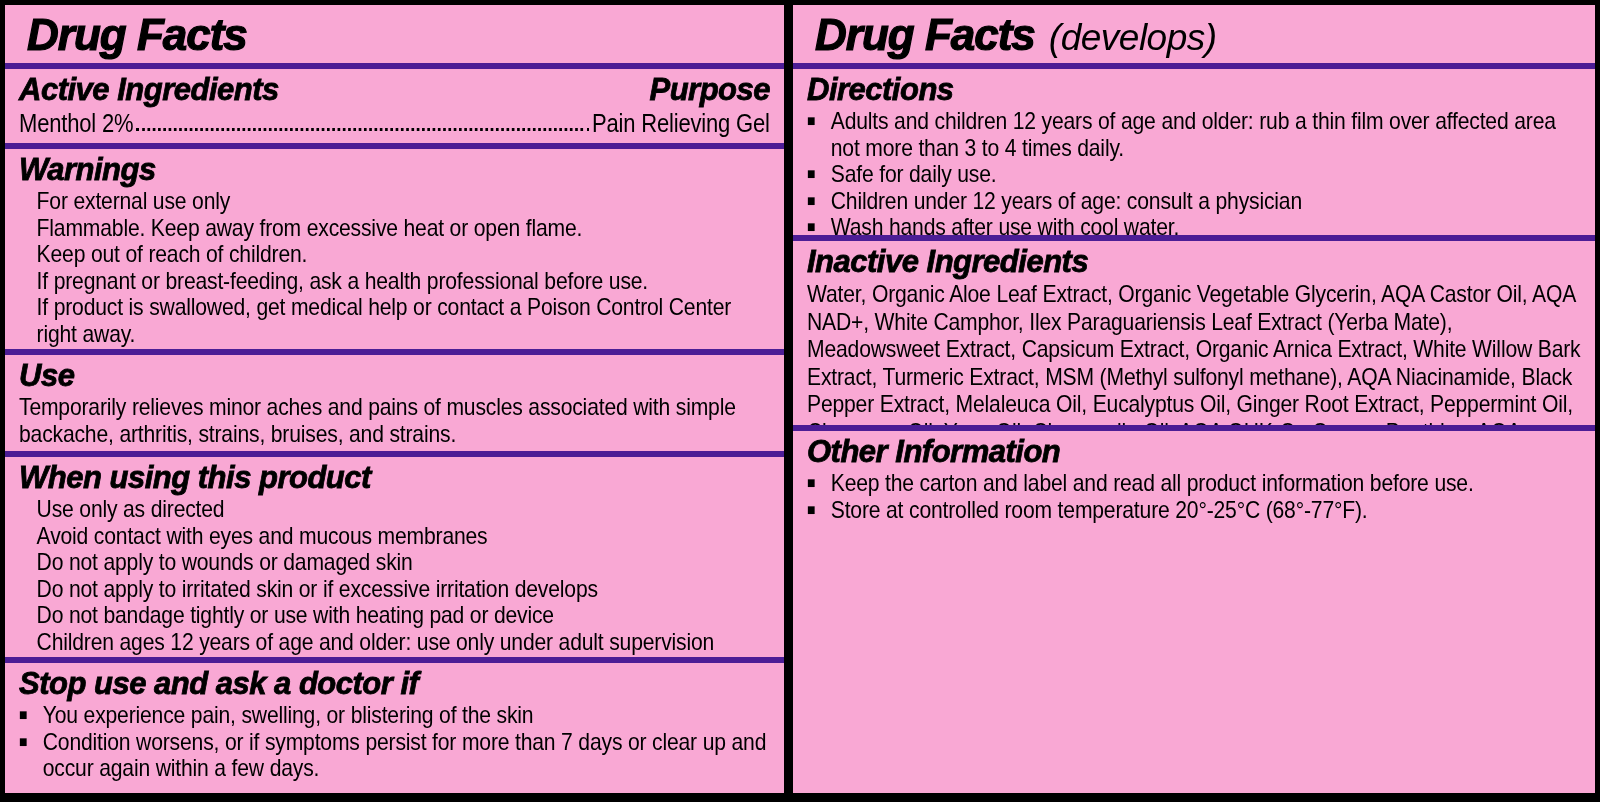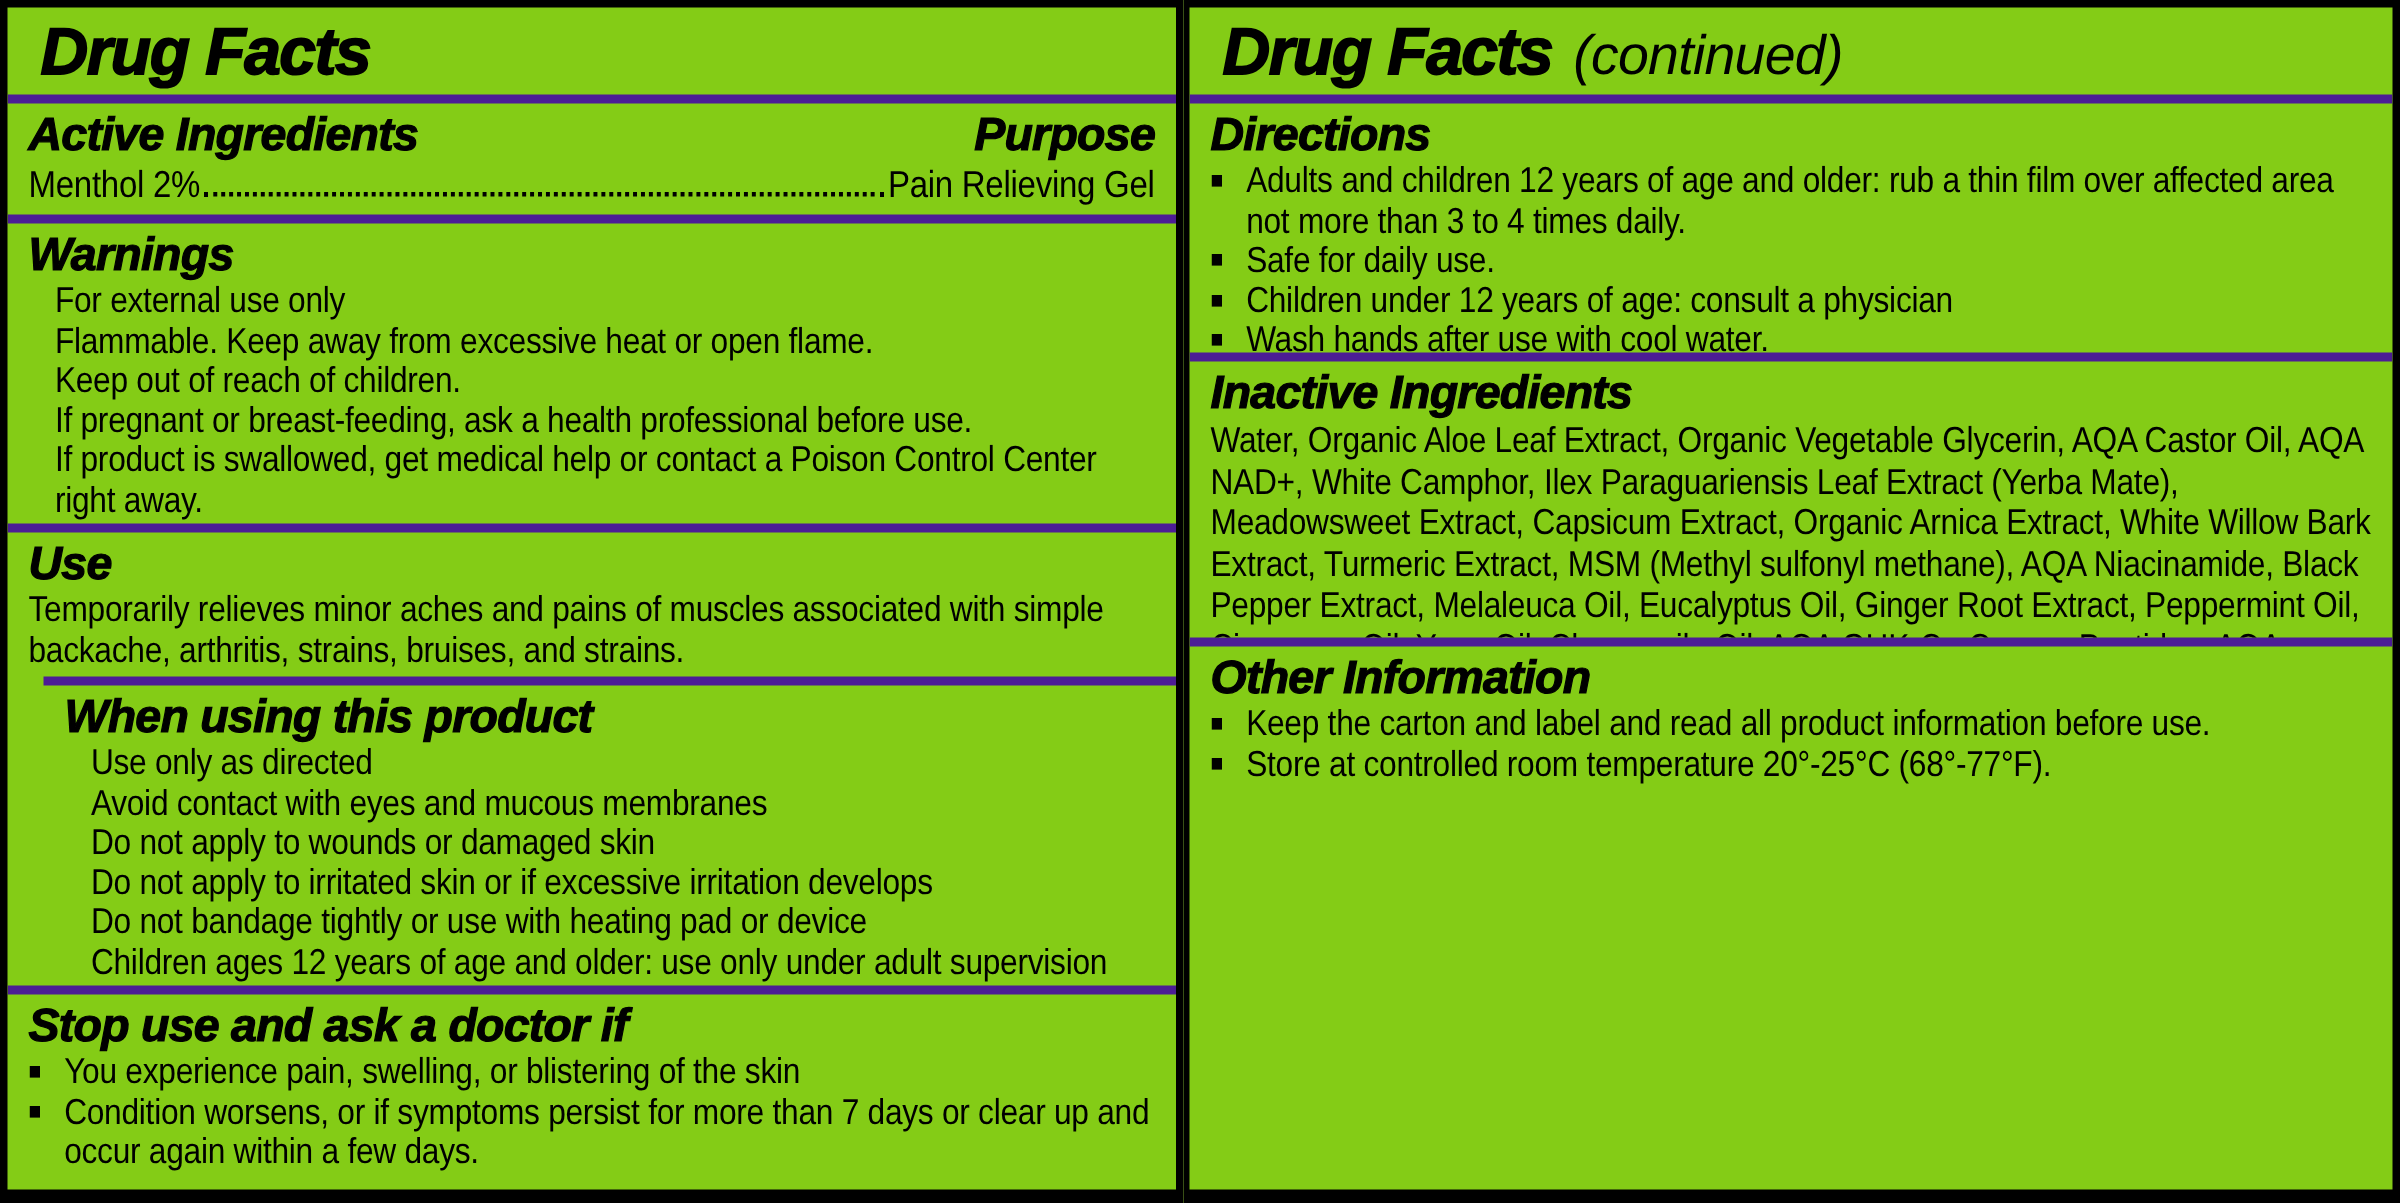--- a/index.html
+++ b/index.html
@@ -5,21 +5,21 @@
   * { box-sizing: border-box; margin: 0; padding: 0; }
   html, body { background: #ffffff; }
   body {
     width: 1600px; height: 802px;
     font-family: "Liberation Sans", "DejaVu Sans", sans-serif;
     color: #000;
     overflow: hidden;
   }
   .label { display: flex; width: 1600px; height: 802px; }
   .panel {
-    background: #84cc16;
+    background: #f9a8d4;
     border: 5px solid #000;
     border-bottom-width: 9px;
     display: flex; flex-direction: column;
     overflow: hidden;
     justify-content: center;
   }
   .panel.left  { width: 789px; border-right-width: 5px; }
   .panel.right { width: 811px; border-left-width: 4px; }
 
   .titlebar {
@@ -46,21 +46,21 @@
   .sec {
     border-top: 6px solid #4c1d95;
     padding: 2px 14px 0 14px;
     flex: none;
     overflow: hidden;
   }
   .sec.grow { flex: 1 1 auto; }
   .sec-ai   { height: 80px;  }
   .sec-use  { height: 102px; }
   .sec-warn { height: 206px; }
-  .sec-when { height: 206px; margin-left: 24px; }
+  .sec-when { height: 206px; }
   .sec-dir   { height: 172px; }
   .sec-inact { height: 190px; }
 
   h2 {
     font-size: 31px; line-height: 37px;
     font-weight: bold; font-style: italic;
     letter-spacing: -0.5px;
     -webkit-text-stroke: 0.8px #000;
     white-space: nowrap;
   }
@@ -153,21 +153,21 @@
         </div>
       </div>
     </div>
 
   </div>
 
   <div class="panel right">
 
     <div class="titlebar">
       <span class="title">Drug Facts</span>
-      <span class="title-suffix">(continued)</span>
+      <span class="title-suffix">(develops)</span>
     </div>
 
     <div class="sec sec-dir">
       <h2>Directions</h2>
       <div class="cond">
         <div class="brow">
           <span class="bull">■</span>
           <span class="btxt">Adults and children 12 years of age and older: rub a thin film over affected area not more than 3 to 4 times daily.</span>
         </div>
         <div class="brow">

